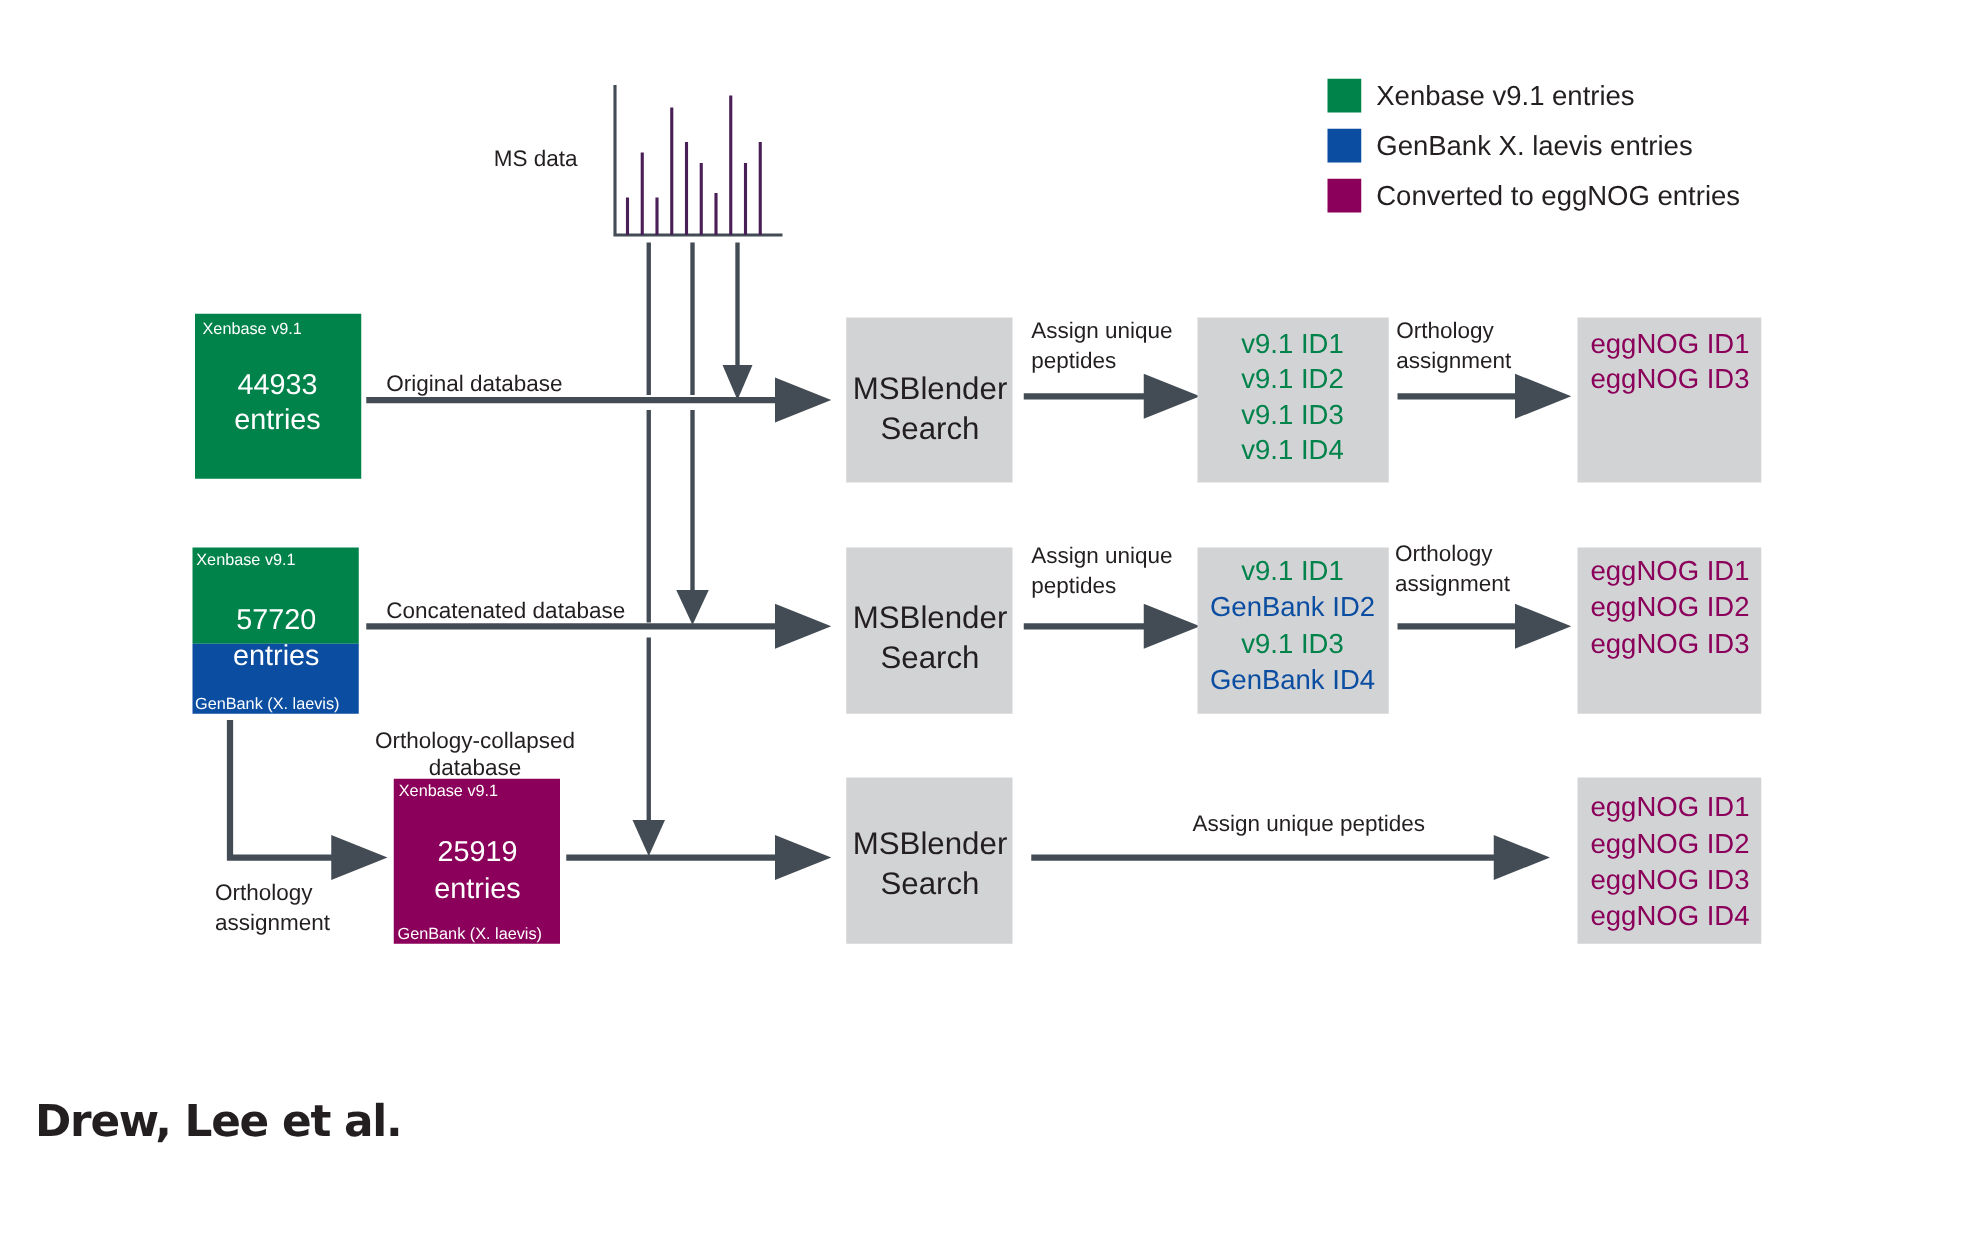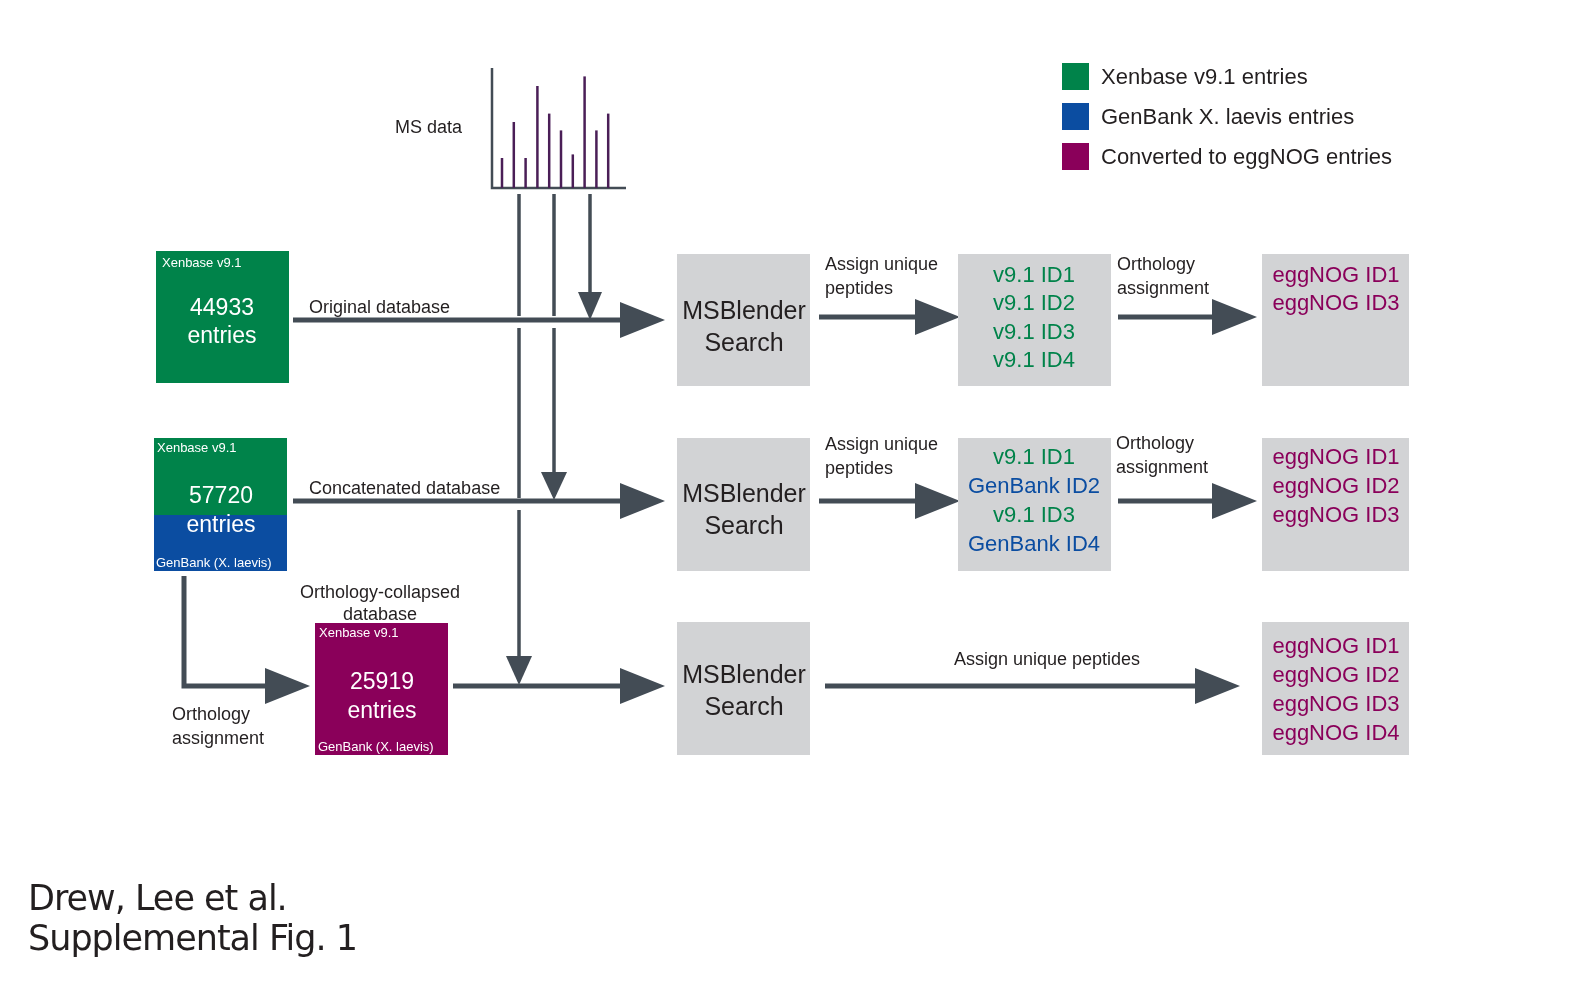--- a/index.html
+++ b/index.html
@@ -10,21 +10,21 @@
   .big { font-size: 25px; }
   .small-w { font-size: 13px; fill: #ffffff; }
   .mid-w { font-size: 23px; fill: #ffffff; }
   .id { font-size: 22px; }
   .legend { font-size: 22px; }
   .arrow { stroke: #434c55; stroke-width: 5; fill: none; }
   .arrow-thin { stroke: #434c55; stroke-width: 3.5; fill: none; }
   .head { fill: #434c55; }
   .peak { stroke: #4a1e57; stroke-width: 2.5; }
   .axis { stroke: #434c55; stroke-width: 2.5; fill: none; }
-  .footer { position: absolute; left: 28px; top: 878px; font-family: "DejaVu Sans", sans-serif; font-weight: normal; font-size: 35px; line-height: 40px; color: #231f20; letter-spacing: -1px; }
+  .footer { position: absolute; left: 28px; top: 878px; font-family: "DejaVu Sans", sans-serif; font-weight: bold; font-size: 35px; line-height: 40px; color: #231f20; letter-spacing: -1px; }
   .footer div { white-space: nowrap; }
 </style>
 </head>
 <body>
 
 <svg width="1582" height="1008" viewBox="0 0 1582 1008">
 
   <g>
     <text class="t lbl" x="395" y="133" font-size="22">MS data</text>
     <path class="axis" d="M 492 68 L 492 188 L 626 188"></path>
@@ -168,14 +168,13 @@
     <rect x="1262" y="622" width="147" height="133" fill="#d2d3d5"></rect>
     <text class="t id" x="1336" y="653" text-anchor="middle" style="fill:#8a005a">eggNOG ID1</text>
     <text class="t id" x="1336" y="682" text-anchor="middle" style="fill:#8a005a">eggNOG ID2</text>
     <text class="t id" x="1336" y="711" text-anchor="middle" style="fill:#8a005a">eggNOG ID3</text>
     <text class="t id" x="1336" y="740" text-anchor="middle" style="fill:#8a005a">eggNOG ID4</text>
   </g>
 </svg>
 
 <div class="footer">
   <div>Drew, Lee et al.</div>
-  <div>Supplemental Fig. 1</div>
 </div>
 
 </body></html>

